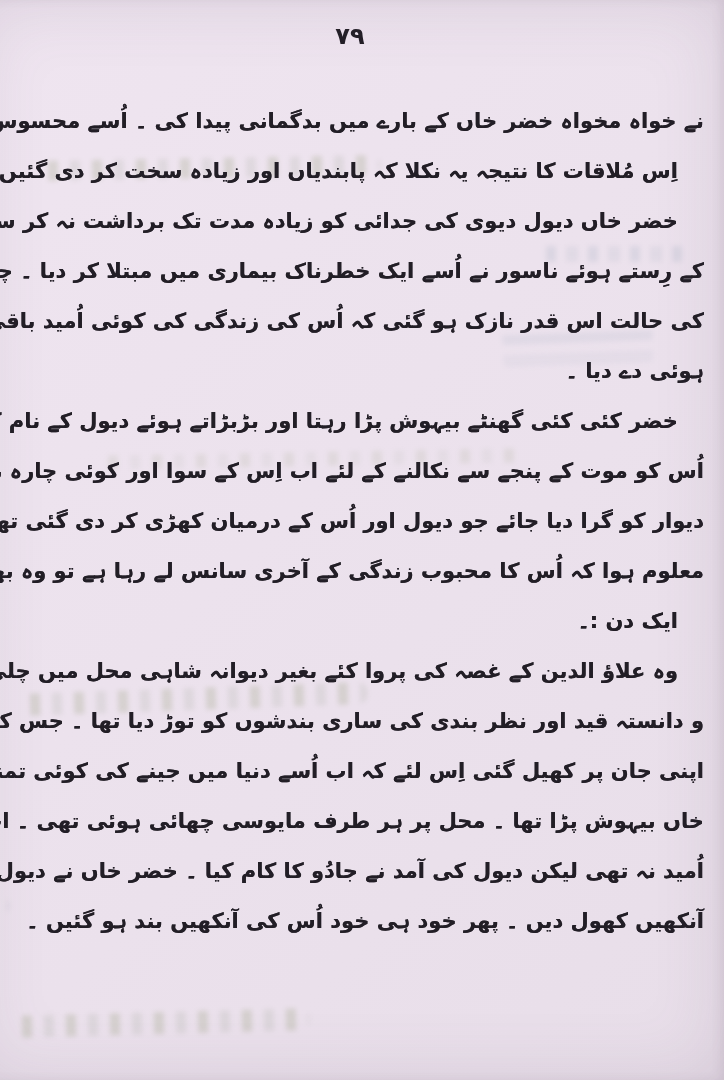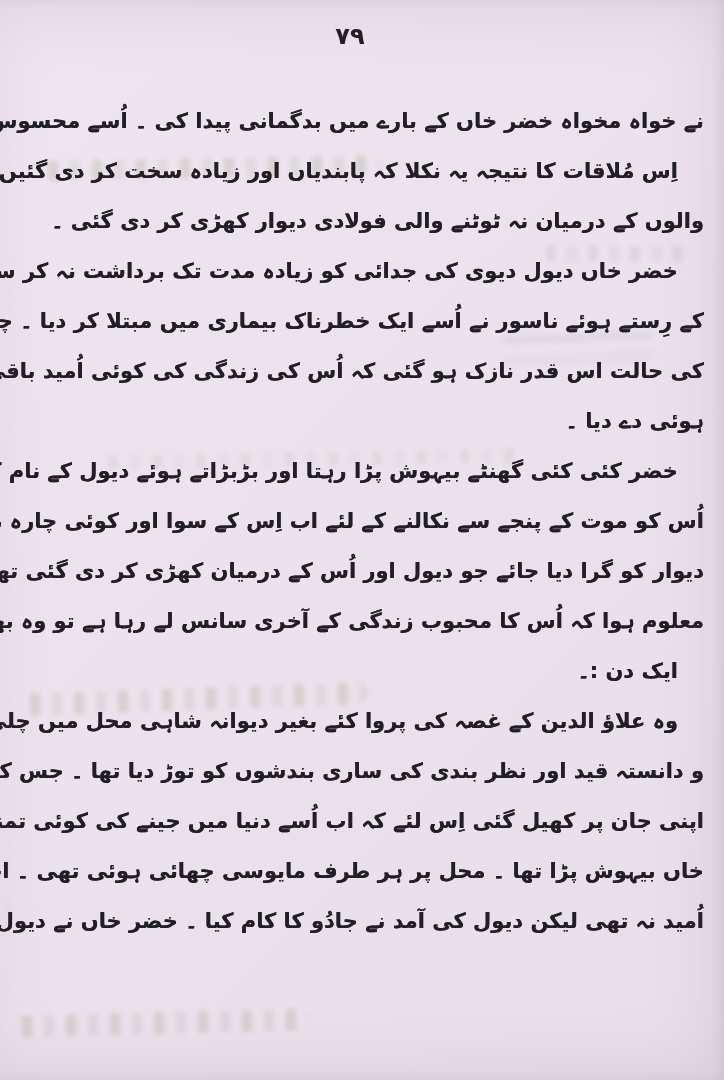--- a/index.html
+++ b/index.html
@@ -63,30 +63,30 @@
   <div class="smudge" style="top:452px; left:120px; width:430px; height:14px; opacity:.25; transform:rotate(-1deg);"></div>
   <div class="smudge" style="top:688px; left:42px;  width:350px; height:22px; transform:rotate(-2deg);"></div>
   <div class="smudge blue" style="top:898px; left:0px;   width:34px;  height:16px;"></div>
   <div class="smudge" style="top:1012px; left:34px; width:300px; height:22px; transform:rotate(-1.5deg);"></div>
 
   <div class="page-number">۷۹</div>
 
   <div class="text-block">
     <p class="ln full">نے خواہ مخواہ خضر خاں کے بارے میں بدگمانی پیدا کی ۔ اُسے محسوس ہوا کہ خضر خاں پہلے سے بھی</p>
     <p class="ln full ind">اِس مُلاقات کا نتیجہ یہ نکلا کہ پابندیاں اور زیادہ سخت کر دی گئیں اور دو محبت کرنے</p>
-    <p class="ln">والوں کے درمیان نہ ٹوٹنے والی فولادی دیوار کھڑی کر دی گئی ۔</p>
     <p class="ln full ind">خضر خاں دیول دیوی کی جدائی کو زیادہ مدت تک برداشت نہ کر سکا ۔ اُس کے کلیجہ</p>
     <p class="ln full">کے رِستے ہوئے ناسور نے اُسے ایک خطرناک بیماری میں مبتلا کر دیا ۔ چند ماہ کے اندر اُس</p>
     <p class="ln full">کی حالت اس قدر نازک ہو گئی کہ اُس کی زندگی کی کوئی اُمید باقی نہ رہی طبیبوں نے</p>
     <p class="ln">ہوئی دے دیا ۔</p>
     <p class="ln full ind">خضر کئی کئی گھنٹے بیہوش پڑا رہتا اور بڑبڑاتے ہوئے دیول کے نام کو دہرایا کرتا ۔</p>
     <p class="ln full">اُس کو موت کے پنجے سے نکالنے کے لئے اب اِس کے سوا اور کوئی چارہ نہ تھا کہ اُس مضبوط</p>
     <p class="ln full">دیوار کو گرا دیا جائے جو دیول اور اُس کے درمیان کھڑی کر دی گئی تھی ۔ دیول دیوی کو جب</p>
     <p class="ln full">معلوم ہوا کہ اُس کا محبوب زندگی کے آخری سانس لے رہا ہے تو وہ بھی بے چین ہو گئی ۔</p>
     <p class="ln ind">ایک دن :۔</p>
     <p class="ln full ind">وہ علاؤ الدین کے غصہ کی پروا کئے بغیر دیوانہ شاہی محل میں چلی آئی ۔ اُس نے دیدہ</p>
     <p class="ln full">و دانستہ قید اور نظر بندی کی ساری بندشوں کو توڑ دیا تھا ۔ جس کی سزا بے حد سنگین تھی ۔ وہ</p>
     <p class="ln full">اپنی جان پر کھیل گئی اِس لئے کہ اب اُسے دنیا میں جینے کی کوئی تمنا باقی نہیں رہی تھی ۔ خضر</p>
     <p class="ln full">خاں بیہوش پڑا تھا ۔ محل پر ہر طرف مایوسی چھائی ہوئی تھی ۔ اب کسی کو بھی اُس کی زندگی کی</p>
     <p class="ln full">اُمید نہ تھی لیکن دیول کی آمد نے جادُو کا کام کیا ۔ خضر خاں نے دیول دیوی کی آواز سُن کر</p>
+    <p class="ln">آنکھیں کھول دیں ۔ پھر خود ہی خود اُس کی آنکھیں بند ہو گئیں ۔</p>
   </div>
 
 </div>
 
 </body></html>

